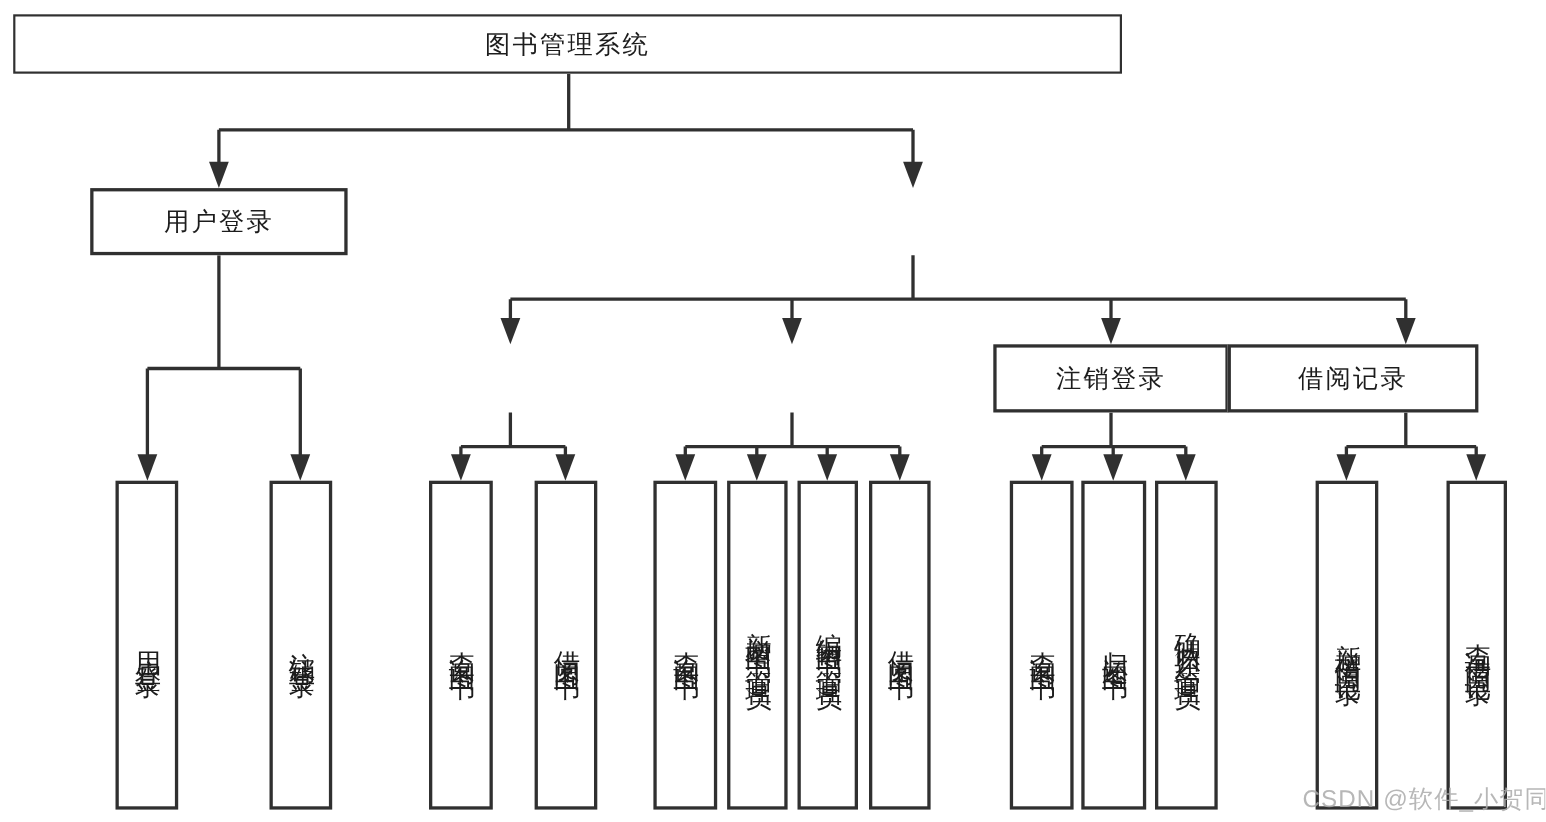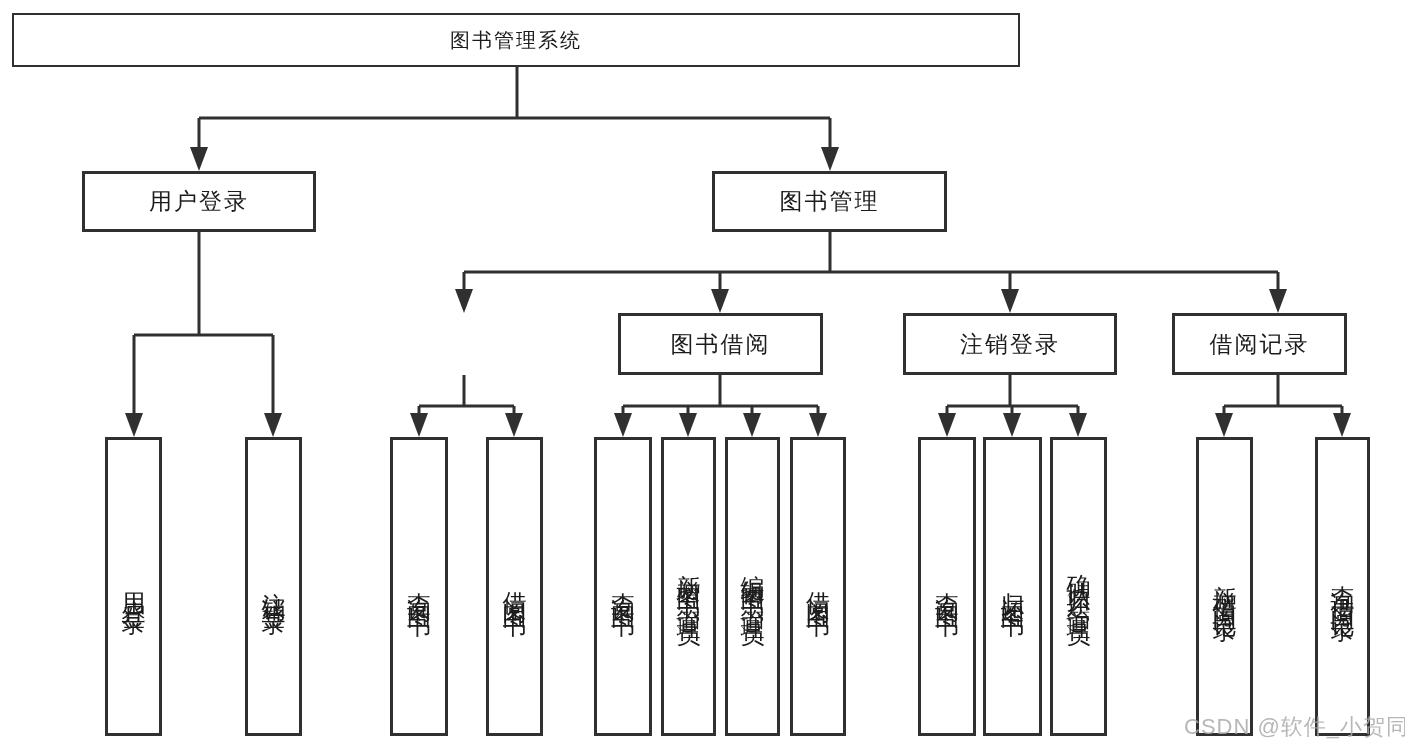--- a/index.html
+++ b/index.html
@@ -24,21 +24,21 @@
     background:var(--bg);
     border:3px solid var(--line);
     display:flex;align-items:center;justify-content:center;
     box-sizing:border-box;
     color:var(--text);
   }
   .node.root{border-width:2px;}
   .hnode span{
     font-size:23px;letter-spacing:2px;white-space:nowrap;
   }
-  .node.root span{font-size:20px;}
+  .node.root span{font-size:23px;}
   .vnode span{
     writing-mode:vertical-rl;
     text-orientation:mixed;
     font-size:24px;
     letter-spacing:7px;
     line-height:1;
     white-space:nowrap;
   }
   .watermark{
     position:absolute;
@@ -106,31 +106,25 @@
     </g>
   </svg>
 
   <div class="node hnode root" style="left:12px;top:13px;width:1008px;height:54px">
     <span>图书管理系统</span>
   </div>
 
   <div class="node hnode" style="left:82px;top:171px;width:234px;height:61px">
     <span>用户登录</span>
   </div>
-  <div class="node hnode" style="left:712px;top:171px;width:235px;height:61px">
-    <span>图书管理</span>
-  </div>
 
-  <div class="node hnode" style="left:618px;top:313px;width:205px;height:62px">
-    <span>图书借阅</span>
-  </div>
   <div class="node hnode" style="left:903px;top:313px;width:214px;height:62px">
     <span>注销登录</span>
   </div>
-  <div class="node hnode" style="left:1172px;top:313px;width:175px;height:62px">
+  <div class="node hnode" style="left:1116px;top:313px;width:228px;height:62px">
     <span>借阅记录</span>
   </div>
 
   <div class="node vnode" style="left:105px;top:437px;width:57px;height:299px">
     <span>用户登录</span>
   </div>
   <div class="node vnode" style="left:245px;top:437px;width:57px;height:299px">
     <span>注销登录</span>
   </div>
 

